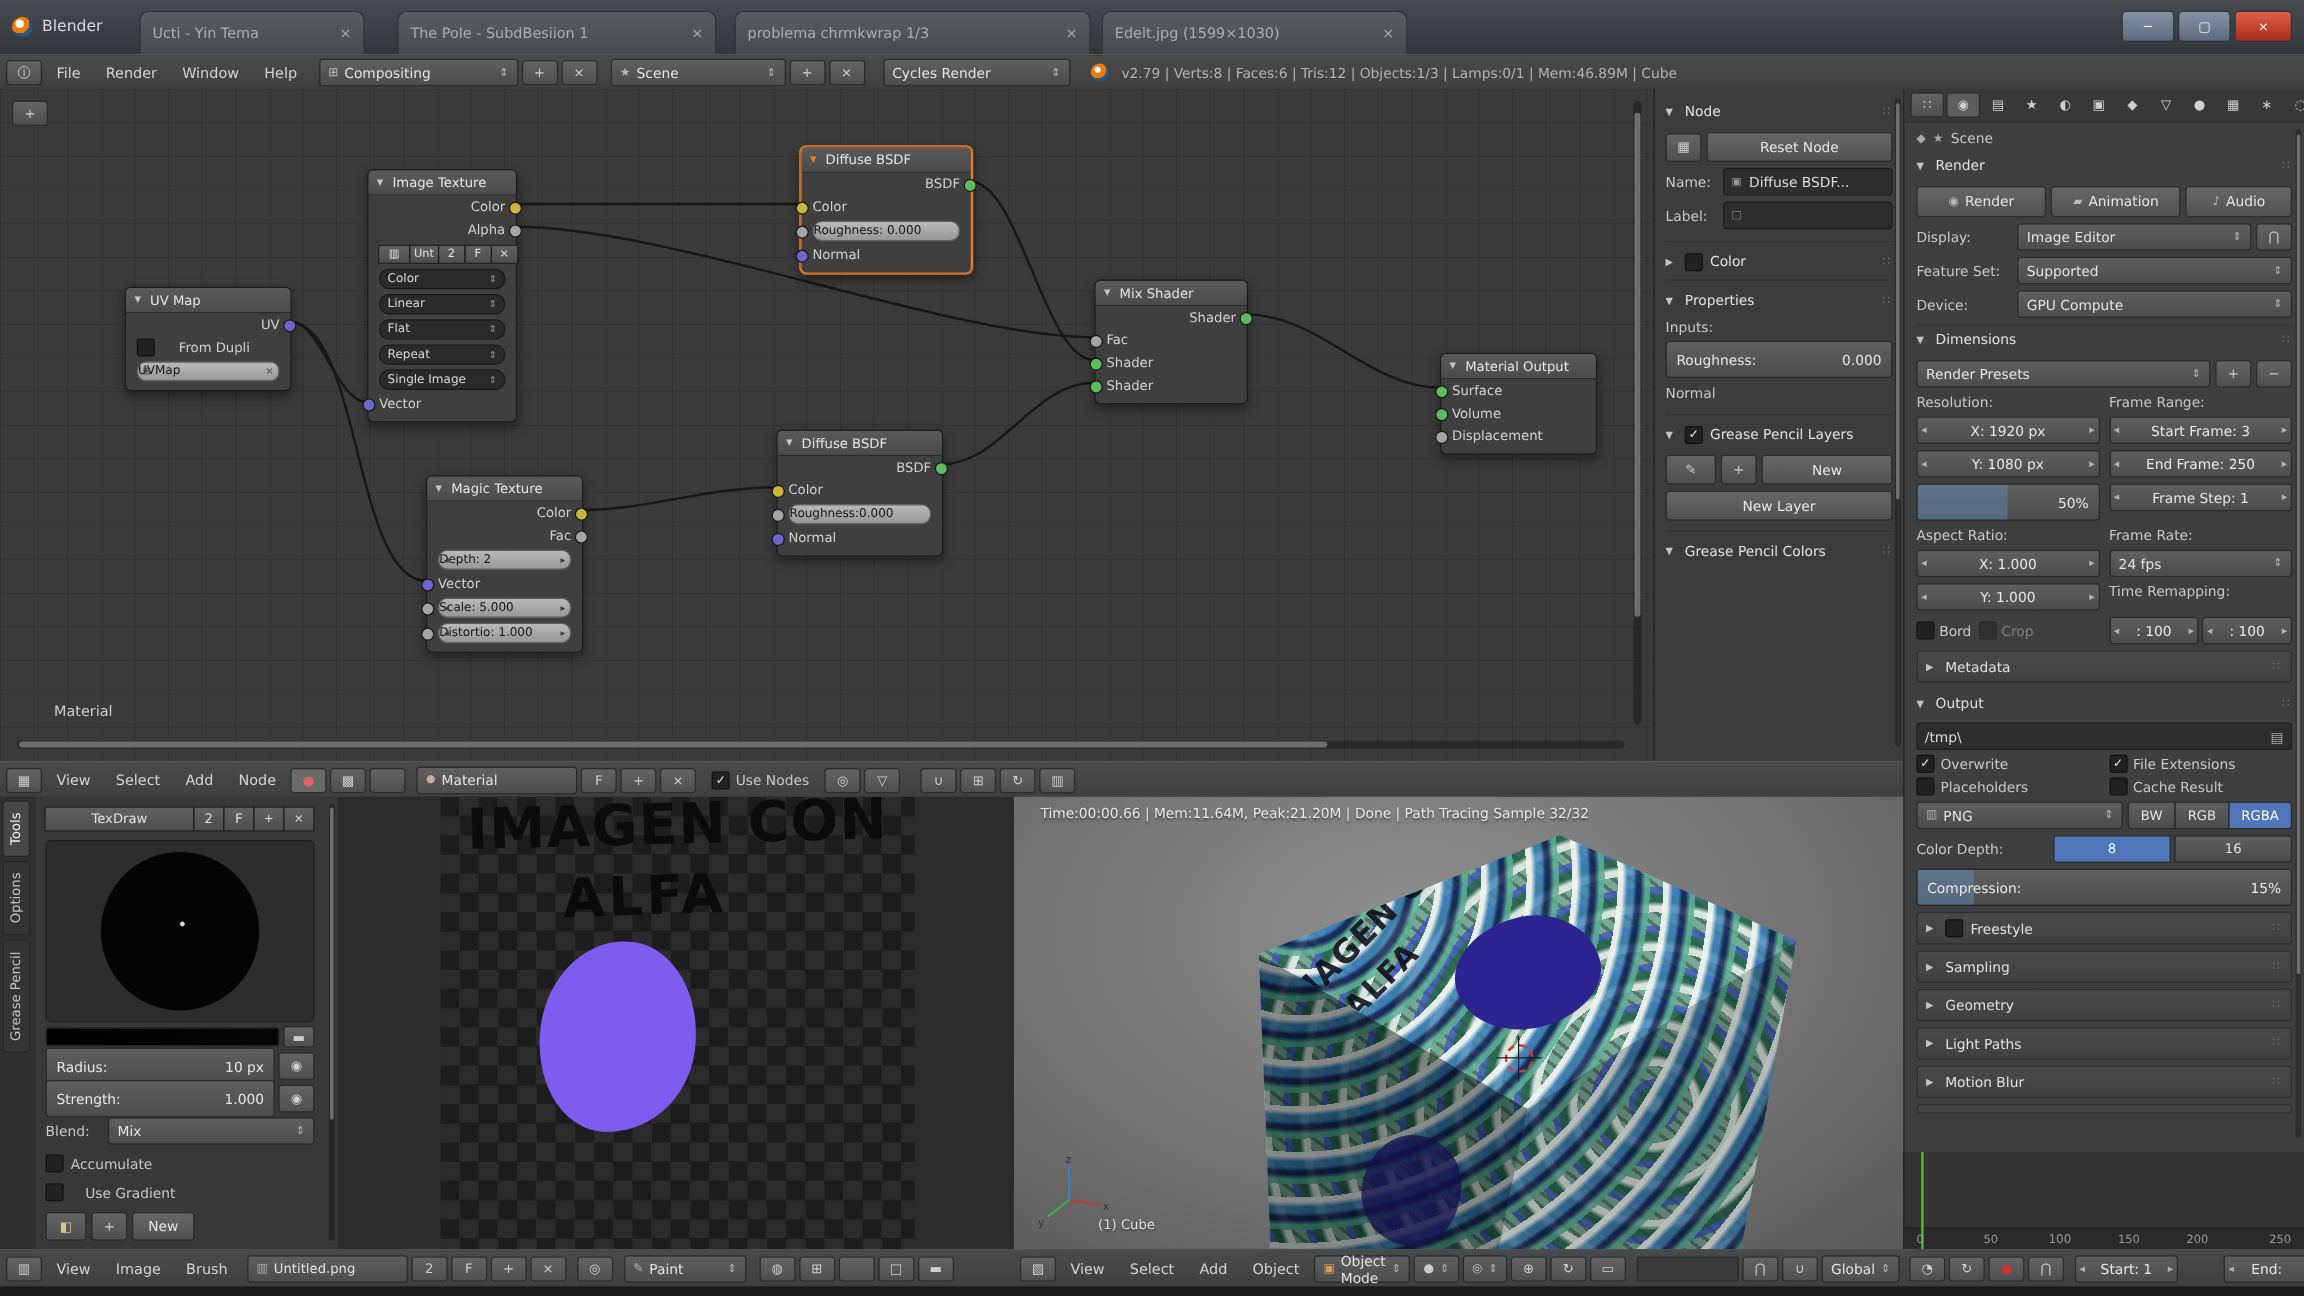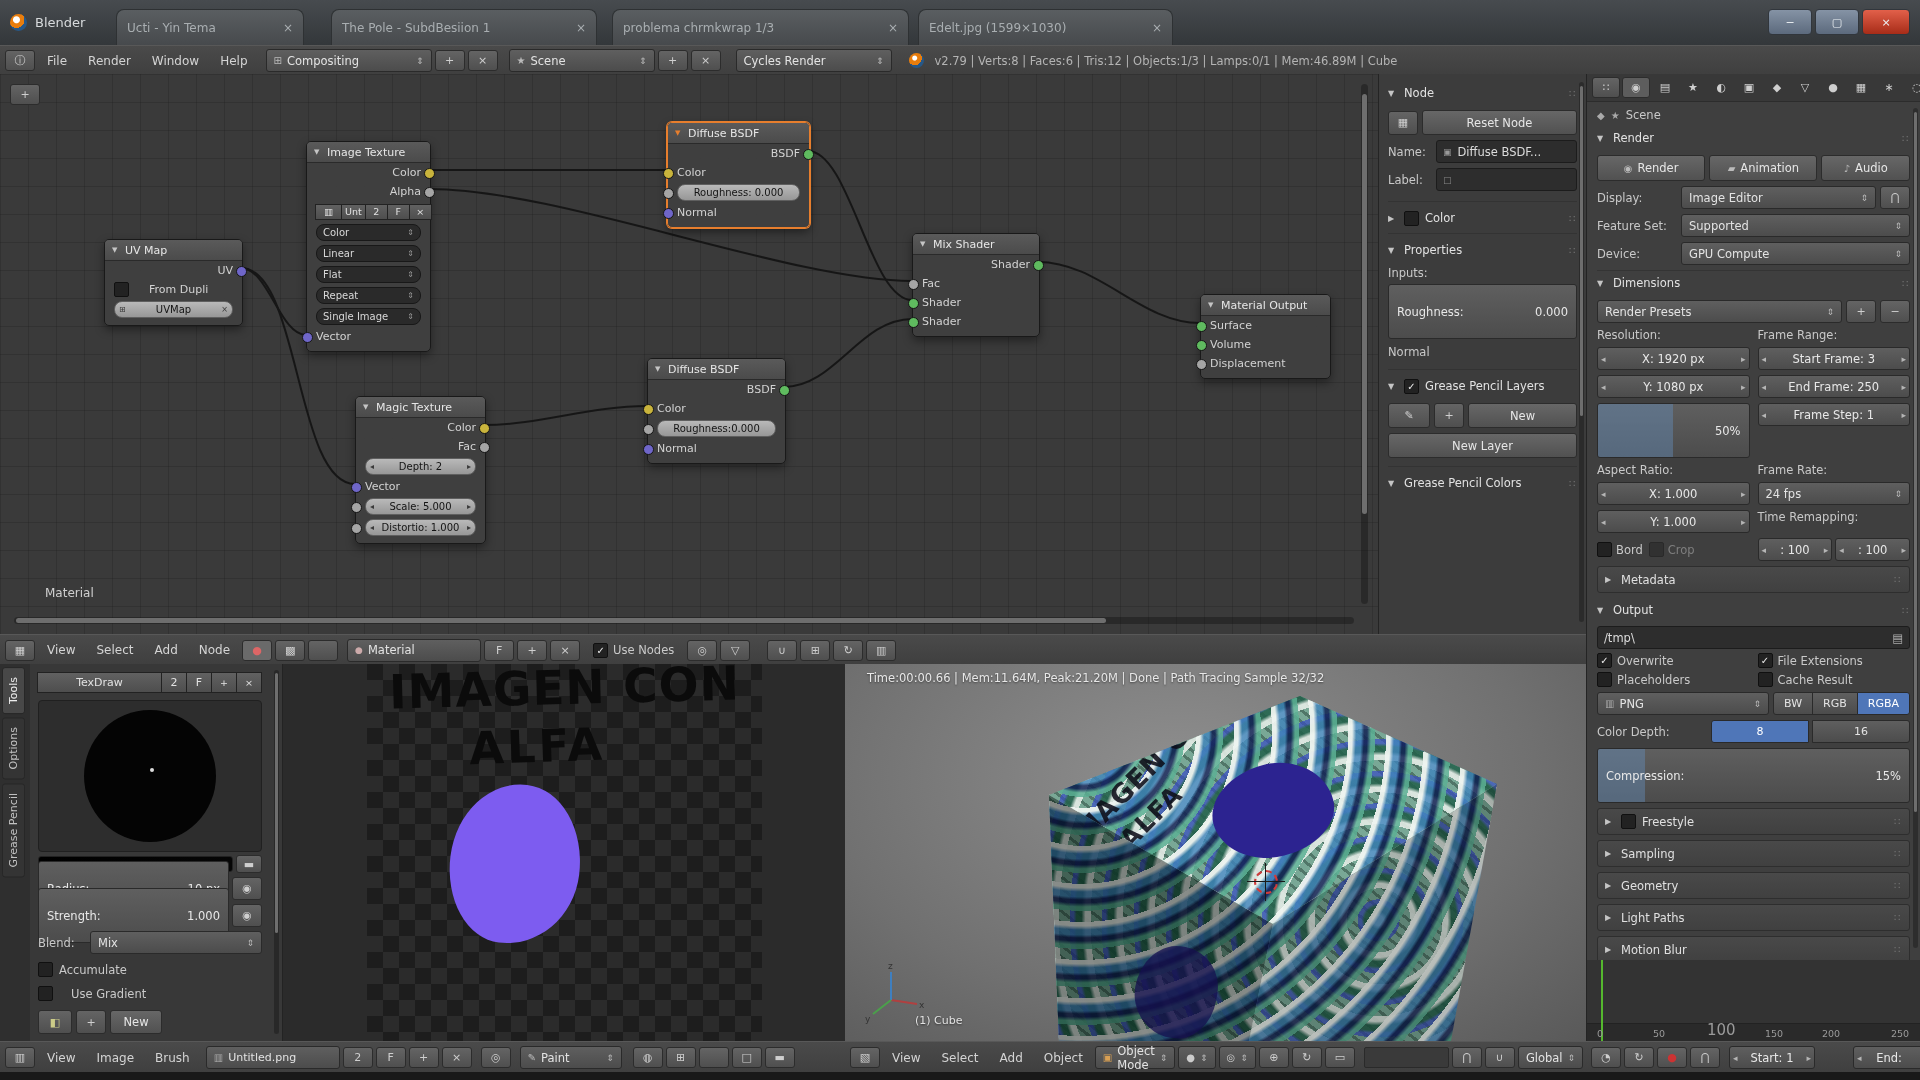--- a/index.html
+++ b/index.html
@@ -24,21 +24,21 @@
   .btn{background:linear-gradient(#676767,#515151);border:1px solid #2c2c2c;border-radius:3px;height:21px;
        display:flex;align-items:center;justify-content:center;gap:5px;color:#e6e6e6;font-size:11.5px;padding:0 8px}
   .dd{background:linear-gradient(#5f5f5f,#4c4c4c);border:1px solid #2a2a2a;border-radius:3px;height:21px;
       display:flex;align-items:center;color:#e3e3e3;font-size:11.5px;padding:0 7px;gap:5px}
   .dd .ar{margin-left:auto;font-size:9px;color:#b9b9b9}
   .num{position:relative;background:linear-gradient(#5f5f5f,#4c4c4c);border:1px solid #2a2a2a;border-radius:3px;
        height:21px;display:flex;align-items:center;justify-content:center;color:#e8e8e8;font-size:11.5px}
   .num .al{position:absolute;left:3px;font-size:9px;color:#b5b5b5}
   .num .arr{position:absolute;right:3px;font-size:9px;color:#b5b5b5}
   .sld{position:relative;overflow:hidden;background:linear-gradient(#5f5f5f,#4c4c4c);border:1px solid #2a2a2a;
-       border-radius:3px;height:21px;display:flex;align-items:center;color:#e8e8e8;font-size:11.5px;padding:16px 8px}
+       border-radius:3px;height:21px;display:flex;align-items:center;color:#e8e8e8;font-size:11.5px;padding:4px 8px}
   .sld .fill{position:absolute;left:0;top:0;bottom:0;background:rgba(100,140,185,.45)}
   .sld .vr{margin-left:auto}
   .chkb{width:13px;height:13px;background:#222;border:1px solid #101010;border-radius:2px;display:inline-flex;
         align-items:center;justify-content:center;font-size:10px;color:#ededed;flex:none}
   .lbl{font-size:11.5px;color:#c9c9c9}
   .pho{height:24px;display:flex;align-items:center;gap:6px;font-size:11.5px;color:#e2e2e2;margin-top:3px}
   .phc{height:25px;display:flex;align-items:center;gap:6px;background:linear-gradient(#494949,#404040);
        border:1px solid #2e2e2e;border-radius:3px;margin:5px 0;padding:0 7px;font-size:11.5px;color:#e0e0e0}
   .tri{font-size:8px;color:#c5c5c5;width:10px;flex:none}
   .grip{margin-left:auto;color:#757575;font-size:10px;letter-spacing:2px}
@@ -60,21 +60,21 @@
   .nh .tri{font-size:7px;width:8px}
   .nr{position:relative;height:19px;display:flex;align-items:center;padding:0 9px;font-size:11px;color:#d2d2d2}
   .nr.r{justify-content:flex-end}
   .nr.w21{height:21px}
   .sk{position:absolute;top:50%;width:9px;height:9px;margin-top:-4.5px;border:1px solid #161616;border-radius:50%}
   .sk.l{left:-5px}.sk.r{right:-5px}
   .sky{background:#c9b43c}.skg{background:#a5a5a5}.skn{background:#5fbb5f}.skv{background:#6f66c9}
   .nw{flex:1;height:15px;border-radius:8px;display:flex;align-items:center;font-size:10px}
   .nmenu{background:#2a2a2a;border:1px solid #181818;color:#d8d8d8;padding:0 6px}
   .nmenu .ar{margin-left:auto;font-size:8px;color:#999}
-  .nval{position:relative;background:linear-gradient(#b9b9b9,#979797);border:1px solid #5f5f5f;color:#141414;justify-content:center}
+  .nval{position:relative;background:linear-gradient(#b9b9b9,#979797);border:1px solid #5f5f5f;color:#141414;justify-content:flex-start}
   .nval .al{position:absolute;left:4px;font-size:8px;color:#3a3a3a}
   .nval .arr{position:absolute;right:4px;font-size:8px;color:#3a3a3a}
   .ndb{display:flex;flex:1;height:16px}
   .ndb>span{background:linear-gradient(#616161,#4e4e4e);border:1px solid #222;display:flex;align-items:center;
             justify-content:center;font-size:9.5px;color:#e2e2e2;padding:0 3px;margin-left:-1px}
   
   .checker{background:conic-gradient(#2b2b2b 25%,#1d1d1d 0 50%,#2b2b2b 0 75%,#1d1d1d 0) 0 0/32px 32px}
   .vtab{writing-mode:vertical-rl;transform:rotate(180deg);background:#343434;color:#c3c3c3;font-size:11px;
         padding:9px 4px;border-radius:3px;margin:3px 2px;display:block;border:1px solid #272727}
   .vtab.on{background:#484848;color:#ededed}
@@ -931,21 +931,21 @@
       <text x="4" y="62" font-size="9" fill="#333">y</text>
     </svg>
     <div class="a" style="left:70px;top:350px;font-size:11px;color:#e2e2e2;text-shadow:0 1px 2px rgba(0,0,0,.5)">(1) Cube</div>
   </div>
 
   <div class="a" style="left:1586px;top:960px;width:334px;height:81px;background:#333333;border-left:1px solid #242424;overflow:hidden">
     <div class="a" style="left:0;bottom:0;height:17px;right:0;background:#2a2a2a;border-top:1px solid #222"></div>
     <div class="a" style="left:14px;top:0;width:2px;height:81px;background:#55b82e"></div>
     <span class="a" style="left:10px;bottom:2px;font-size:9.5px;color:#9a9a9a">0</span>
     <span class="a" style="left:66px;bottom:2px;font-size:9.5px;color:#9a9a9a">50</span>
-    <span class="a" style="left:120px;bottom:2px;font-size:15px;color:#9a9a9a">100</span>
+    <span class="a" style="left:120px;bottom:2px;font-size:10px;color:#9a9a9a">100</span>
     <span class="a" style="left:178px;bottom:2px;font-size:9.5px;color:#9a9a9a">150</span>
     <span class="a" style="left:235px;bottom:2px;font-size:9.5px;color:#9a9a9a">200</span>
     <span class="a" style="left:304px;bottom:2px;font-size:9.5px;color:#9a9a9a">250</span>
   </div>
 
   <div class="a hdr" style="left:0;top:1041px;width:845px;height:31px">
     <span class="icb">
         <span>▥</span>
       </span>
     <span class="mnu">View</span>

